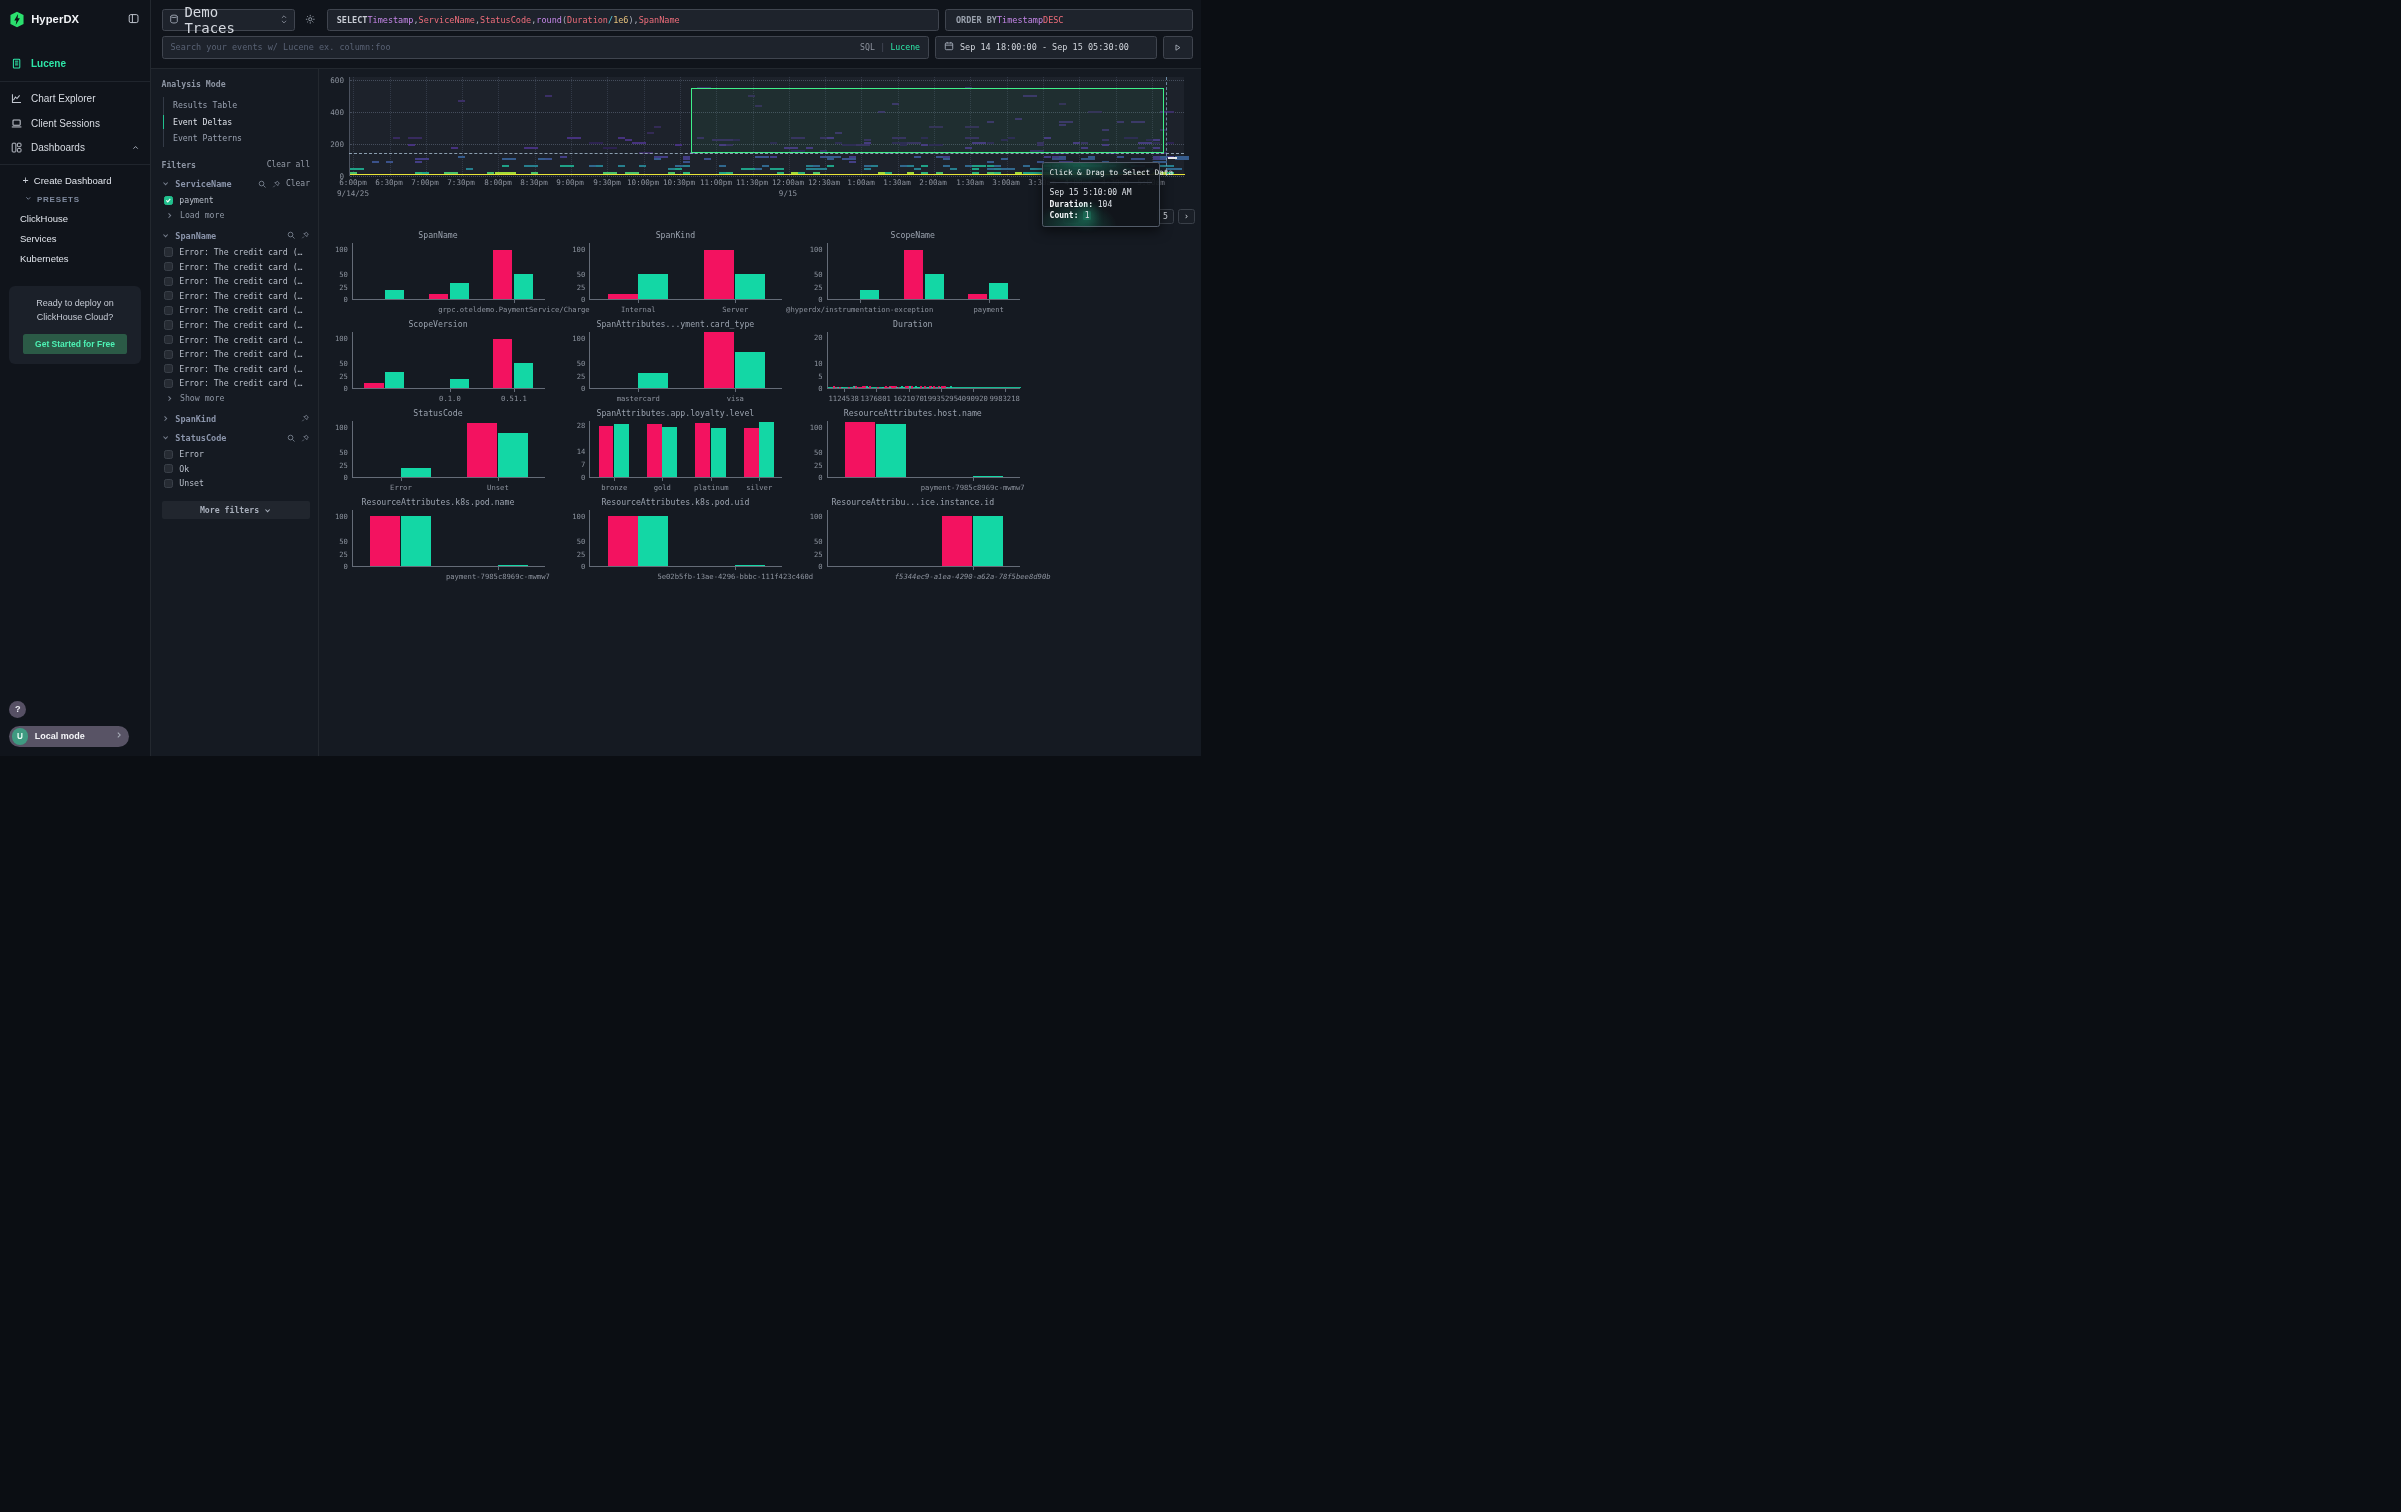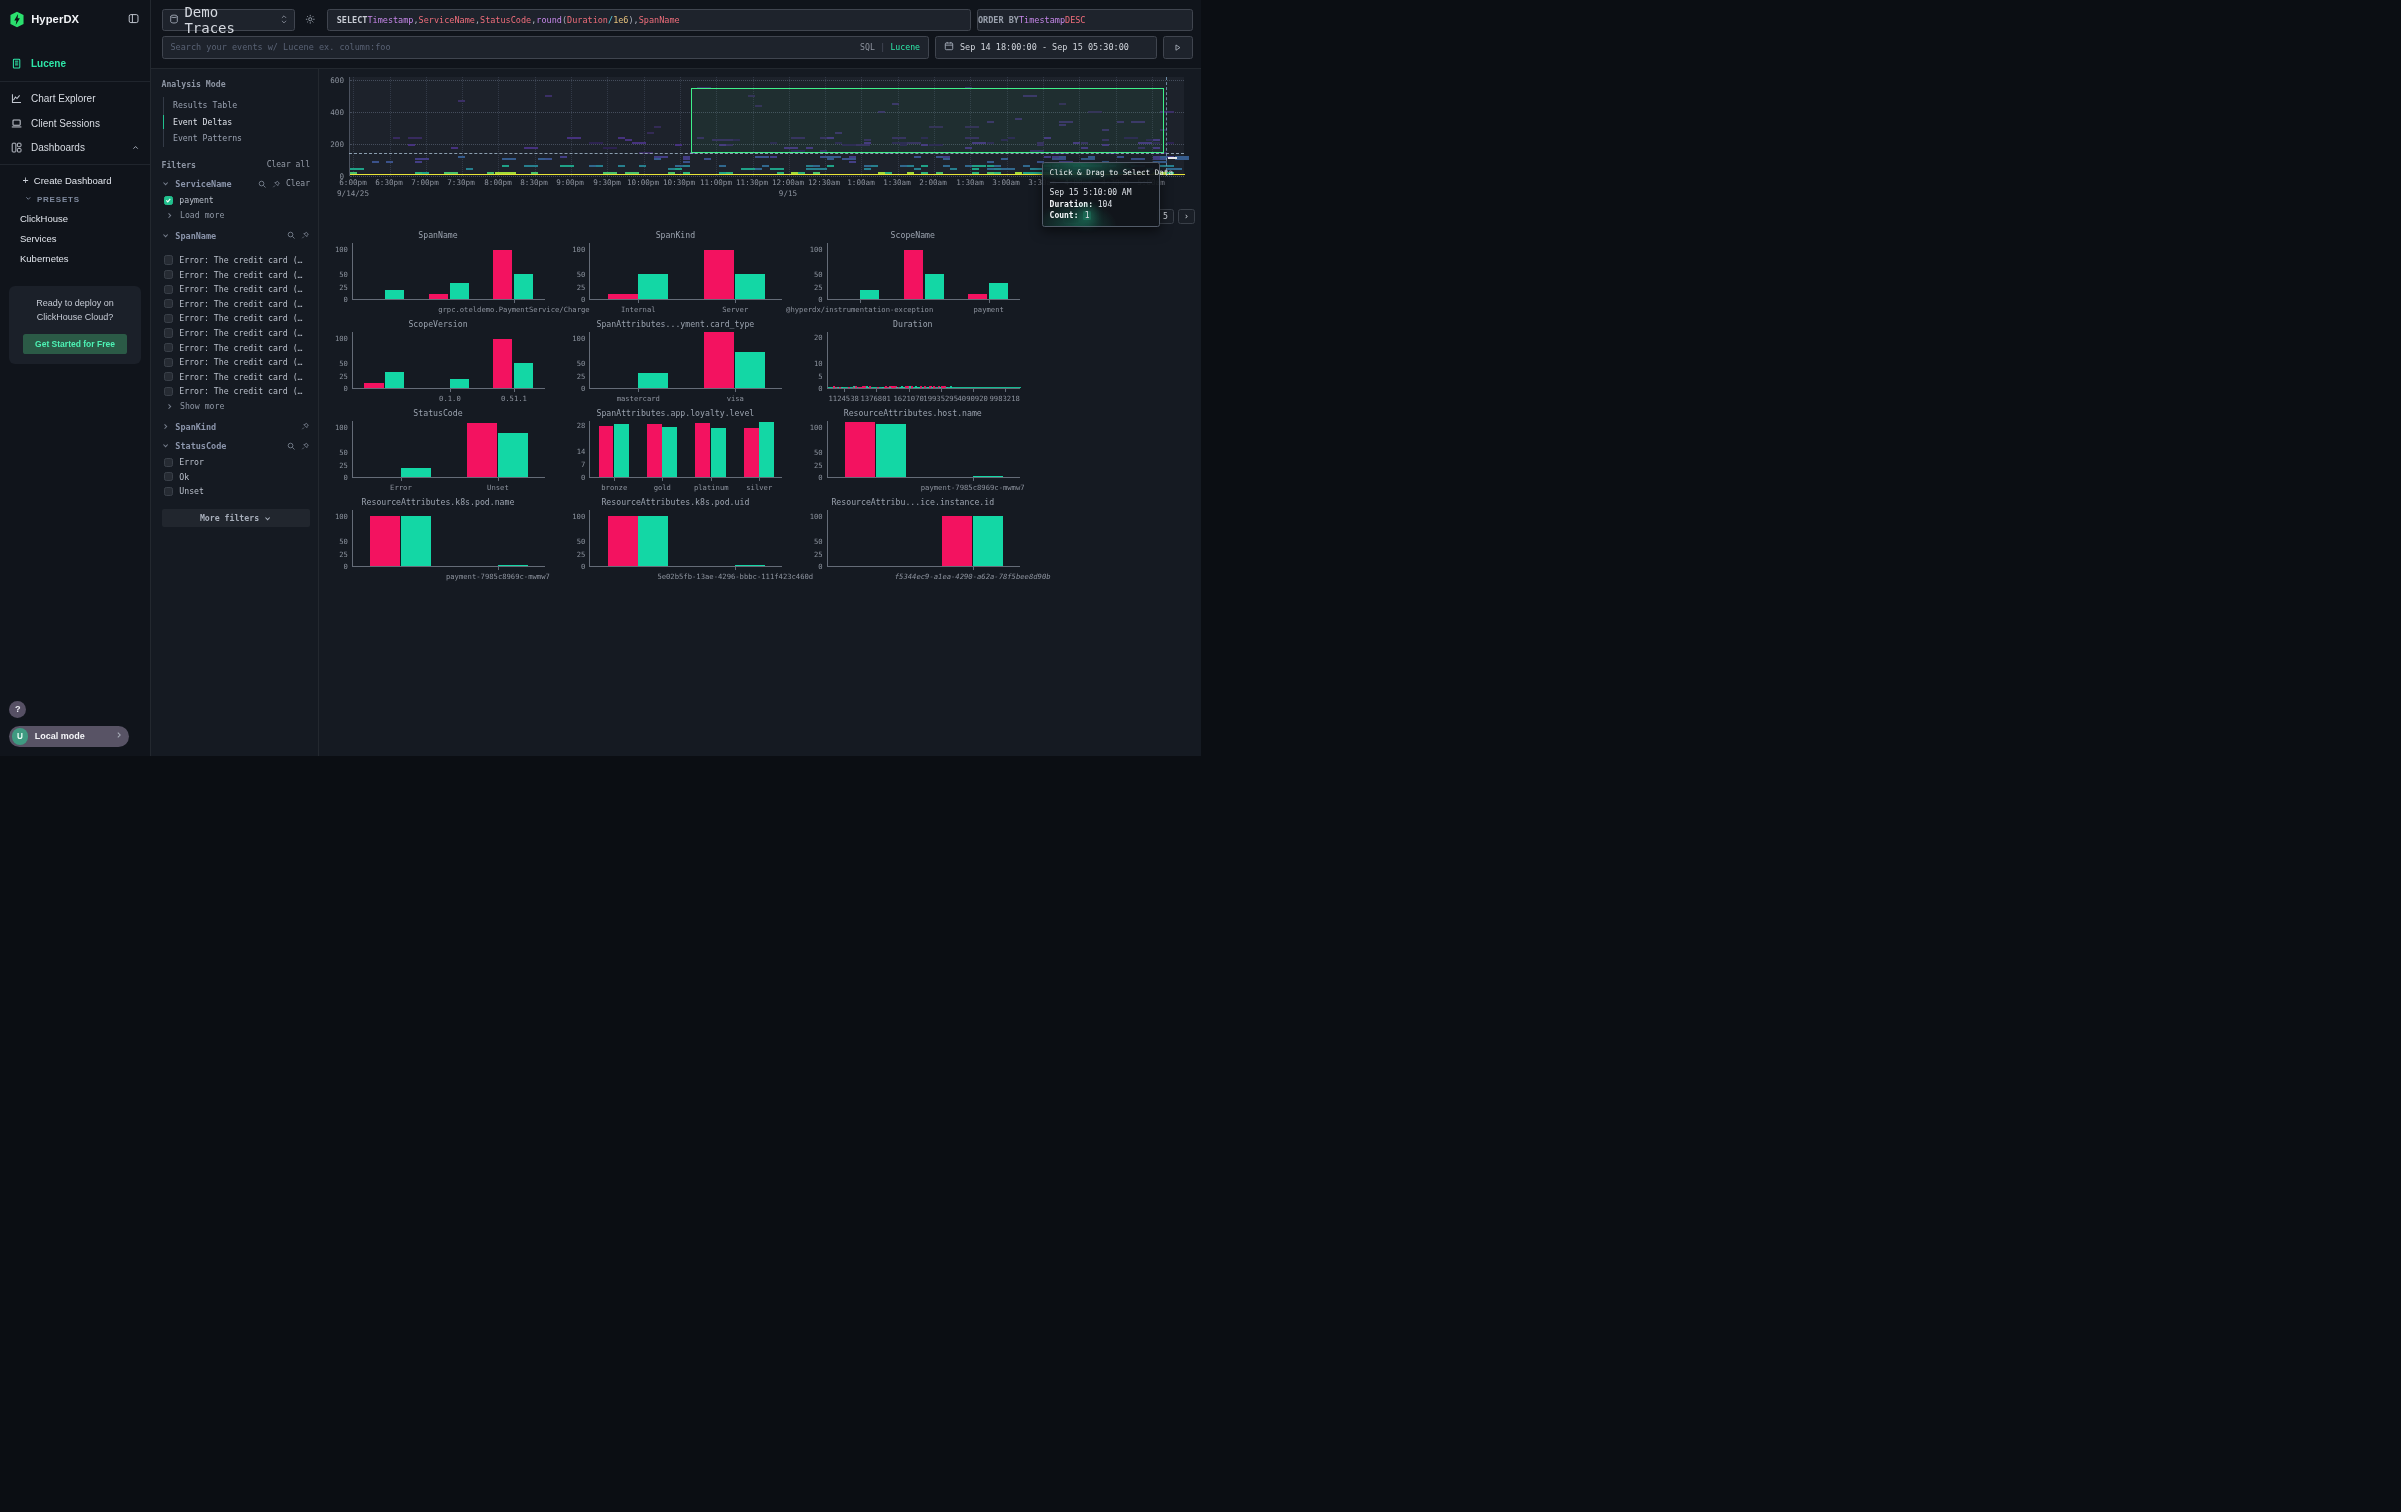--- a/index.html
+++ b/index.html
@@ -42,21 +42,21 @@
   
   #right { flex:1; display:flex; flex-direction:column; min-width:0; }
   #topbar { height:69px; background:#10141b; border-bottom:0.7px solid #23282f; padding:8.5px 8px 0 10.5px; flex-shrink:0; }
   .tb-row { display:flex; align-items:center; gap:6px; height:22.4px; margin-bottom:5.3px; }
   .box { background:#1e232c; border:0.7px solid #40454f; border-radius:2.6px; height:22.4px; display:flex; align-items:center; }
   .source-select { width:133px; padding:0 6.6px; gap:5.3px; cursor:pointer; }
   .source-label { flex:1; font-size:14px; color:#d6dae1; }
   .updown { display:flex; flex-direction:column; gap:0.7px; color:#8d93a0; }
   .icon-btn { background:none; border:none; color:#9aa1ad; width:20px; height:20px; display:flex; align-items:center; justify-content:center; cursor:pointer; }
   .sql-box { flex:1; padding:0 9.2px; font-size:8.5px; white-space:nowrap; overflow:hidden; }
-  .orderby-box { width:216px; padding:0 0; font-size:8.5px; white-space:nowrap; flex-shrink:0; }
+  .orderby-box { width:248px; padding:0 10px; font-size:8.5px; white-space:nowrap; flex-shrink:0; }
   .search-box { flex:1; padding:0 8px; gap:6.6px; }
   .search-box input { flex:1; background:transparent; border:none; outline:none; color:#cfd4dc; font-size:8.5px; font-family:"DejaVu Sans Mono",monospace; }
   .search-box input::placeholder { color:#596274; }
   .lang-toggle { display:flex; gap:5.3px; font-size:8.2px; align-items:center; }
   .lang-sql { color:#8d939e; cursor:pointer; }
   .lang-div { color:#49505e; }
   .lang-lucene { color:#2ee6a8; cursor:pointer; }
   .date-box { width:222px; padding:0 8px; gap:6px; flex-shrink:0; cursor:pointer; }
   .date-text { font-size:8.5px; color:#d2d6dd; }
   .run-btn { width:30px; justify-content:center; cursor:pointer; background:#1e232c; border:0.7px solid #40454f; border-radius:2.6px; color:#aab1bd; flex-shrink:0; }
@@ -387,21 +387,21 @@
                     <line x1="7.6" y1="7.6" x2="10.6" y2="10.6"></line>
                   </svg>
                 </span>
                 <span class="fsec-icon">
                   <svg width="8.5" height="8.5" viewBox="0 0 12 12" fill="none" stroke="currentColor" stroke-width="1.1">
                     <path d="M7.3 1.5 L10.5 4.7 L8.7 5.5 L8.3 8.1 L3.9 3.7 L6.5 3.3 Z"></path>
                     <line x1="4.2" y1="7.8" x2="1.8" y2="10.2"></line>
                   </svg>
                 </span>
               </div>
-              <div style="margin-top: 12px;">
+              <div style="margin-top: 4px;">
                 <div class="fopt">
                   <span class="cbox"></span>
                   <span class="fopt-label">Error: The credit card (…</span>
                 </div>
                 <div class="fopt">
                   <span class="cbox"></span>
                   <span class="fopt-label">Error: The credit card (…</span>
                 </div>
                 <div class="fopt">
                   <span class="cbox"></span>

